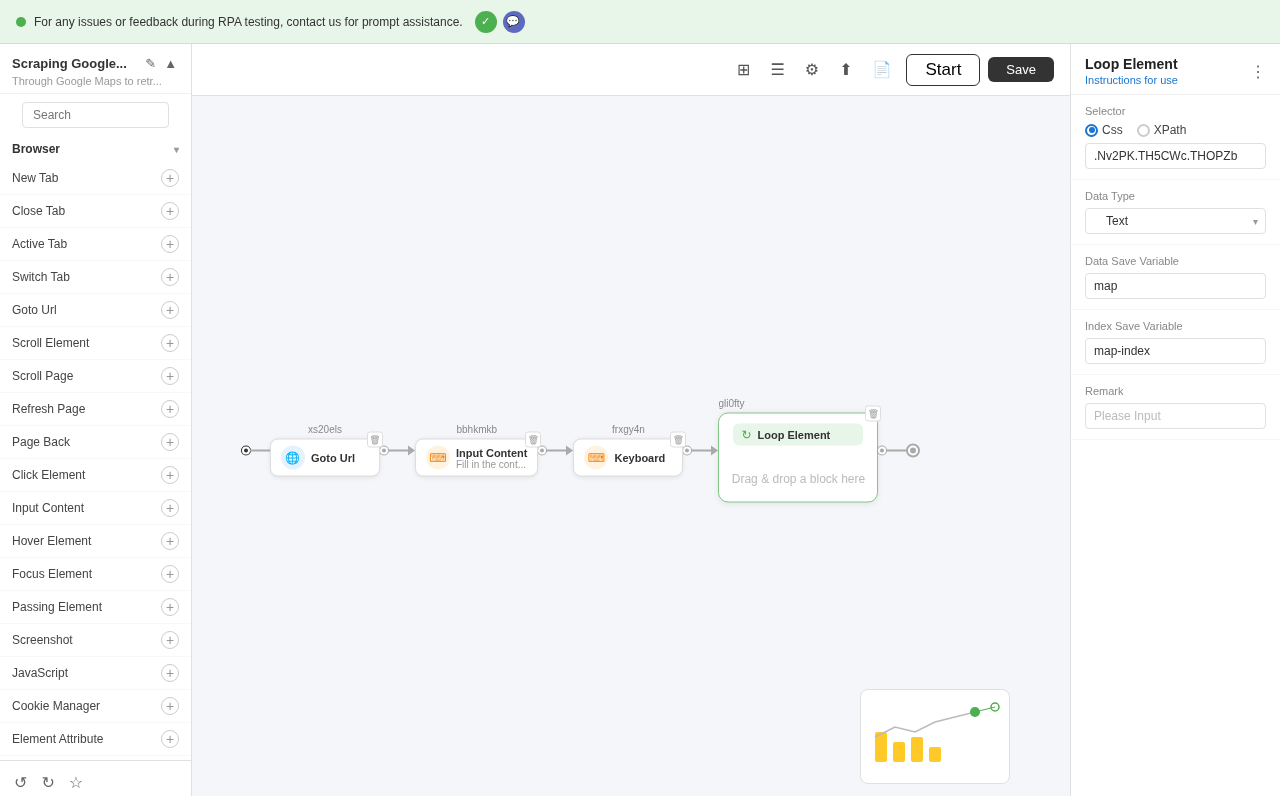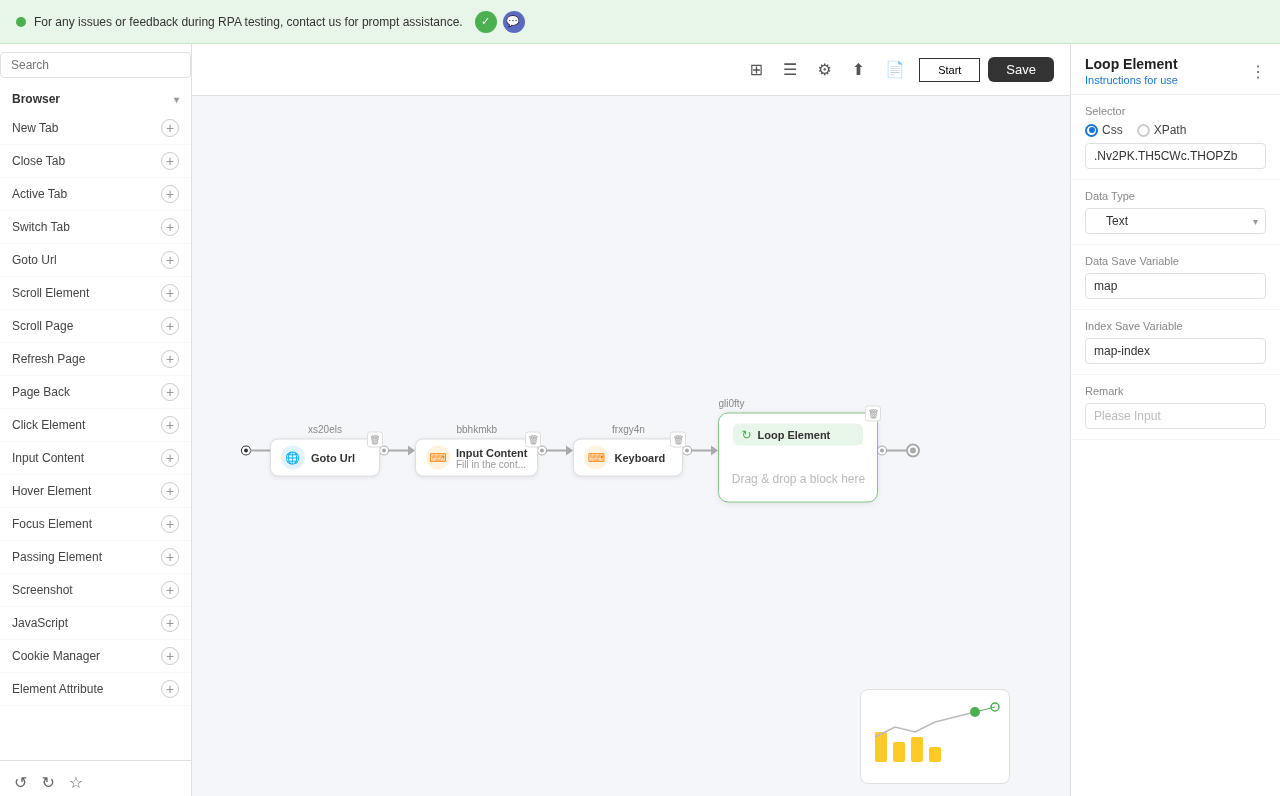--- a/index.html
+++ b/index.html
@@ -54,21 +54,21 @@
       white-space: nowrap;
       overflow: hidden;
       text-overflow: ellipsis;
       max-width: 130px;
     }
     .project-title-icons { display: flex; gap: 4px; align-items: center; }
     .icon-btn { background: none; border: none; cursor: pointer; color: #666; font-size: 13px; padding: 2px; }
     .project-subtitle { font-size: 11px; color: #999; margin-top: 2px; white-space: nowrap; overflow: hidden; text-overflow: ellipsis; }
 
     
-    .search-container { padding: 8px 0; }
+    .search-container { padding: 8px 22px; }
     .search-input {
       width: 100%;
       padding: 5px 10px;
       border: 1px solid #e0e0e0;
       border-radius: 4px;
       font-size: 12px;
       outline: none;
       color: #666;
     }
 
@@ -146,23 +146,23 @@
       border: none;
       cursor: pointer;
       color: #555;
       font-size: 16px;
       padding: 4px 6px;
       border-radius: 4px;
     }
     .btn-start {
       background: white;
       border: 1.5px solid #333;
-      border-radius: 0;
+      border-radius: 6px;
       padding: 5px 18px;
-      font-size: 11px;
+      font-size: 17px;
       font-weight: 500;
       cursor: pointer;
     }
     .btn-save {
       background: #333;
       color: white;
       border: none;
       border-radius: 6px;
       padding: 5px 18px;
       font-size: 13px;
@@ -427,20 +427,30 @@
   <div class="banner-icons">
     <div class="banner-icon-circle banner-icon-green">✓</div>
     <div class="banner-icon-circle banner-icon-blue">💬</div>
   </div>
 </div>
 
 <div class="main-layout">
 
   <div class="left-sidebar">
 
+    <div class="project-header">
+      <div class="project-title-row">
+        <span class="project-title">Scraping Google...</span>
+        <div class="project-title-icons">
+          <button class="icon-btn">✎</button>
+          <button class="icon-btn">▲</button>
+        </div>
+      </div>
+      <div class="project-subtitle">Through Google Maps to retr...</div>
+    </div>
 
     <div class="search-container">
       <input class="search-input" type="text" placeholder="Search" style="">
     </div>
 
     <div class="section-header">
       <span>Browser</span>
       <span class="chevron">▾</span>
     </div>
 

